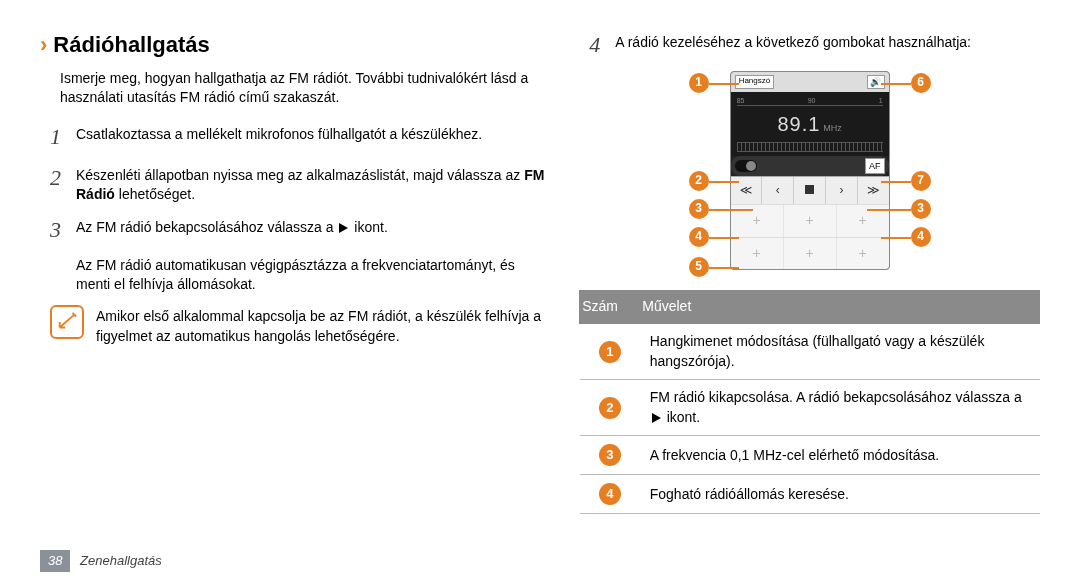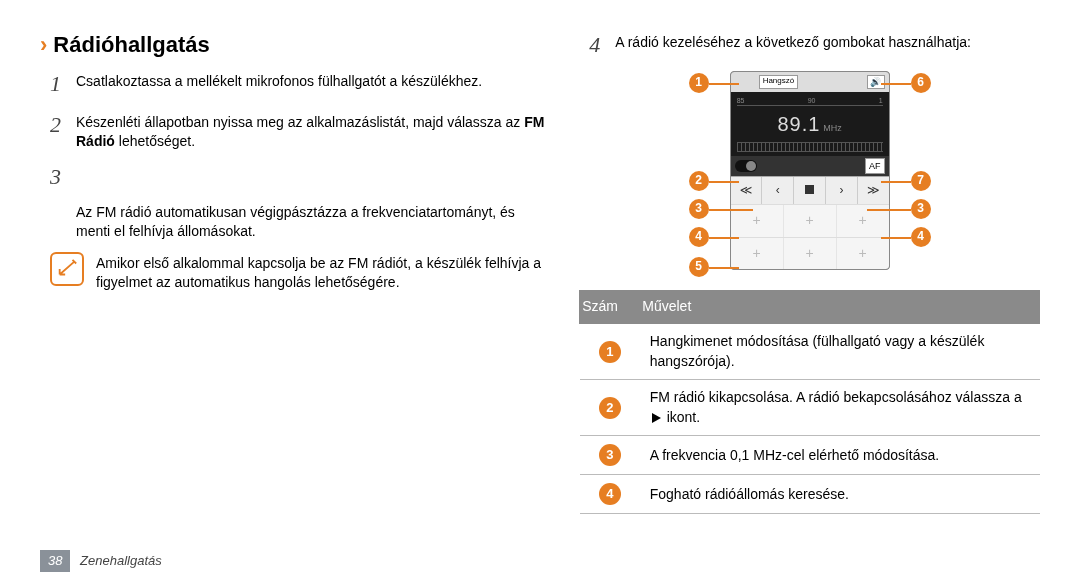--- a/index.html
+++ b/index.html
@@ -19,29 +19,29 @@
   .bold { font-weight: bold; }
   .play-icon { display: inline-block; width: 0; height: 0; border-left: 9px solid #000; border-top: 5px solid transparent; border-bottom: 5px solid transparent; vertical-align: middle; margin: 0 2px; }
   .note { display: flex; margin-left: 10px; margin-top: 10px; }
   .note-icon { width: 34px; height: 34px; border: 2px solid #e67e22; border-radius: 6px; display: flex; align-items: center; justify-content: center; flex-shrink: 0; margin-right: 12px; }
   .note-icon svg { width: 22px; height: 22px; }
   .note-text { font-size: 14px; padding-top: 2px; }
 
   .radio-figure { position: relative; width: 230px; margin: 10px auto 20px auto; }
   .radio-device { width: 160px; margin: 0 auto; background: #222; border: 1px solid #888; border-radius: 4px; overflow: hidden; }
   .radio-top { display: flex; justify-content: space-between; background: #ddd; padding: 3px 4px; }
-  .radio-top-btn { background: #fff; border: 1px solid #999; font-size: 8px; padding: 1px 3px; line-height: 1; margin-left: 24px; }
+  .radio-top-btn { background: #fff; border: 1px solid #999; font-size: 8px; padding: 1px 3px; line-height: 1; }
   .radio-speaker { width: 18px; height: 14px; background: #fff; border: 1px solid #999; display: flex; align-items: center; justify-content: center; font-size: 9px; }
   .radio-display { background: #1a1a1a; padding: 4px 6px; }
   .radio-scale-top { height: 10px; display: flex; justify-content: space-between; font-size: 7px; color: #888; border-bottom: 1px solid #555; }
   .radio-freq { text-align: center; padding: 4px 0; }
   .radio-freq-num { font-family: Arial; font-size: 20px; color: #ddd; letter-spacing: 1px; }
   .radio-freq-unit { font-size: 9px; color: #888; margin-left: 3px; }
   .radio-ruler { height: 10px; background: repeating-linear-gradient(90deg, #555 0 1px, transparent 1px 4px); border-top: 1px solid #555; border-bottom: 1px solid #555; }
-  .radio-mid { display: flex; justify-content: space-between; align-items: center; background: #333; padding: 2px 4px; }
+  .radio-mid { display: flex; justify-content: space-between; align-items: center; background: #333; padding: 2px 4px; border-radius: 9px; }
   .radio-toggle { width: 22px; height: 12px; background: #111; border-radius: 6px; position: relative; }
   .radio-toggle::after { content: ''; position: absolute; right: 1px; top: 1px; width: 10px; height: 10px; background: #888; border-radius: 50%; }
   .radio-af { background: #fff; border: 1px solid #999; font-size: 9px; padding: 1px 3px; }
   .radio-controls { display: flex; background: #eee; border-top: 1px solid #aaa; }
   .radio-ctrl { flex: 1; text-align: center; padding: 5px 0; font-size: 12px; border-right: 1px solid #ccc; color: #333; }
   .radio-ctrl:last-child { border-right: none; }
   .radio-stop { display: inline-block; width: 9px; height: 9px; background: #333; }
   .radio-presets { background: #f5f5f5; }
   .radio-preset-row { display: flex; border-top: 1px solid #ddd; }
   .radio-preset { flex: 1; text-align: center; padding: 6px 0; color: #bbb; font-size: 14px; border-right: 1px solid #e5e5e5; }
@@ -62,35 +62,39 @@
 </style>
 </head>
 <body>
 
 <div class="page">
   <div class="col left-col">
     <div class="section-title">
       <span class="chevron">›</span>
       <h2>Rádióhallgatás</h2>
     </div>
+    <p class="intro">Ismerje meg, hogyan hallgathatja az FM rádiót. További tudnivalókért lásd a használati utasítás FM rádió című szakaszát.</p>
 
     <div class="step">
       <div class="step-num">1</div>
       <div class="step-text">Csatlakoztassa a mellékelt mikrofonos fülhallgatót a készülékhez.</div>
     </div>
 
     <div class="step">
       <div class="step-num">2</div>
       <div class="step-text">
         <span>Készenléti állapotban nyissa meg az alkalmazáslistát, majd válassza az </span><span class="bold">FM Rádió</span><span> lehetőséget.</span>
       </div>
     </div>
 
     <div class="step">
       <div class="step-num">3</div>
+      <div class="step-text">
+        <span>Az FM rádió bekapcsolásához válassza a </span><span class="play-icon"></span><span> ikont.</span>
+      </div>
     </div>
     <p class="step-sub">Az FM rádió automatikusan végigpásztázza a frekvenciatartományt, és menti el felhívja állomásokat.</p>
 
     <div class="note">
       <div class="note-icon">
         <svg viewBox="0 0 24 24">
             <path fill="none" stroke="#e67e22" stroke-width="2" d="M4 18 L20 4 M4 18 L4 12 M4 18 L10 18 M18 2 L22 6"></path>
           </svg>
       </div>
       <div class="note-text">Amikor első alkalommal kapcsolja be az FM rádiót, a készülék felhívja a figyelmet az automatikus hangolás lehetőségére.</div>

